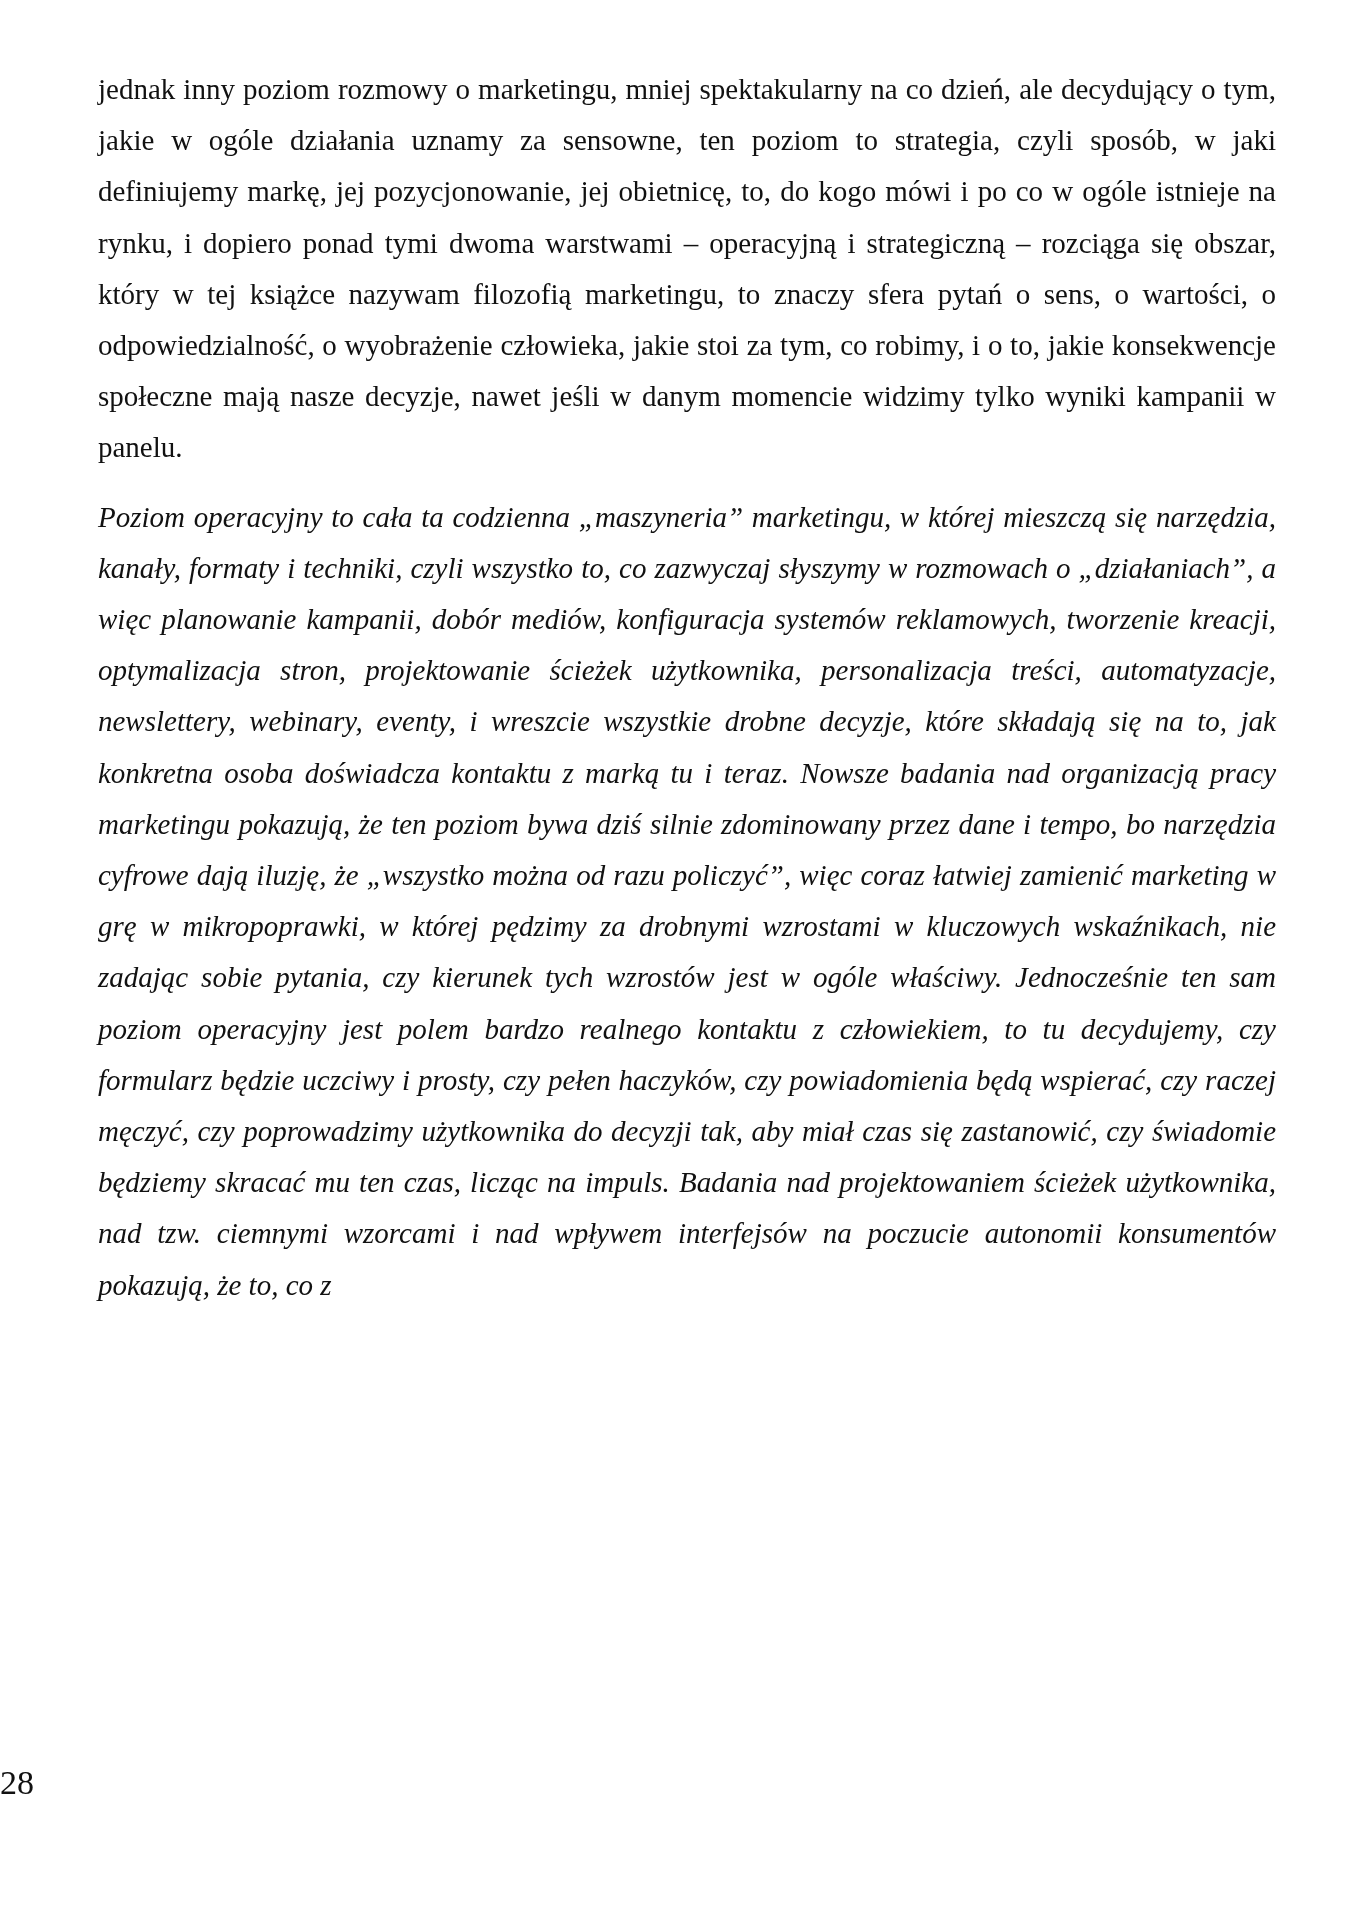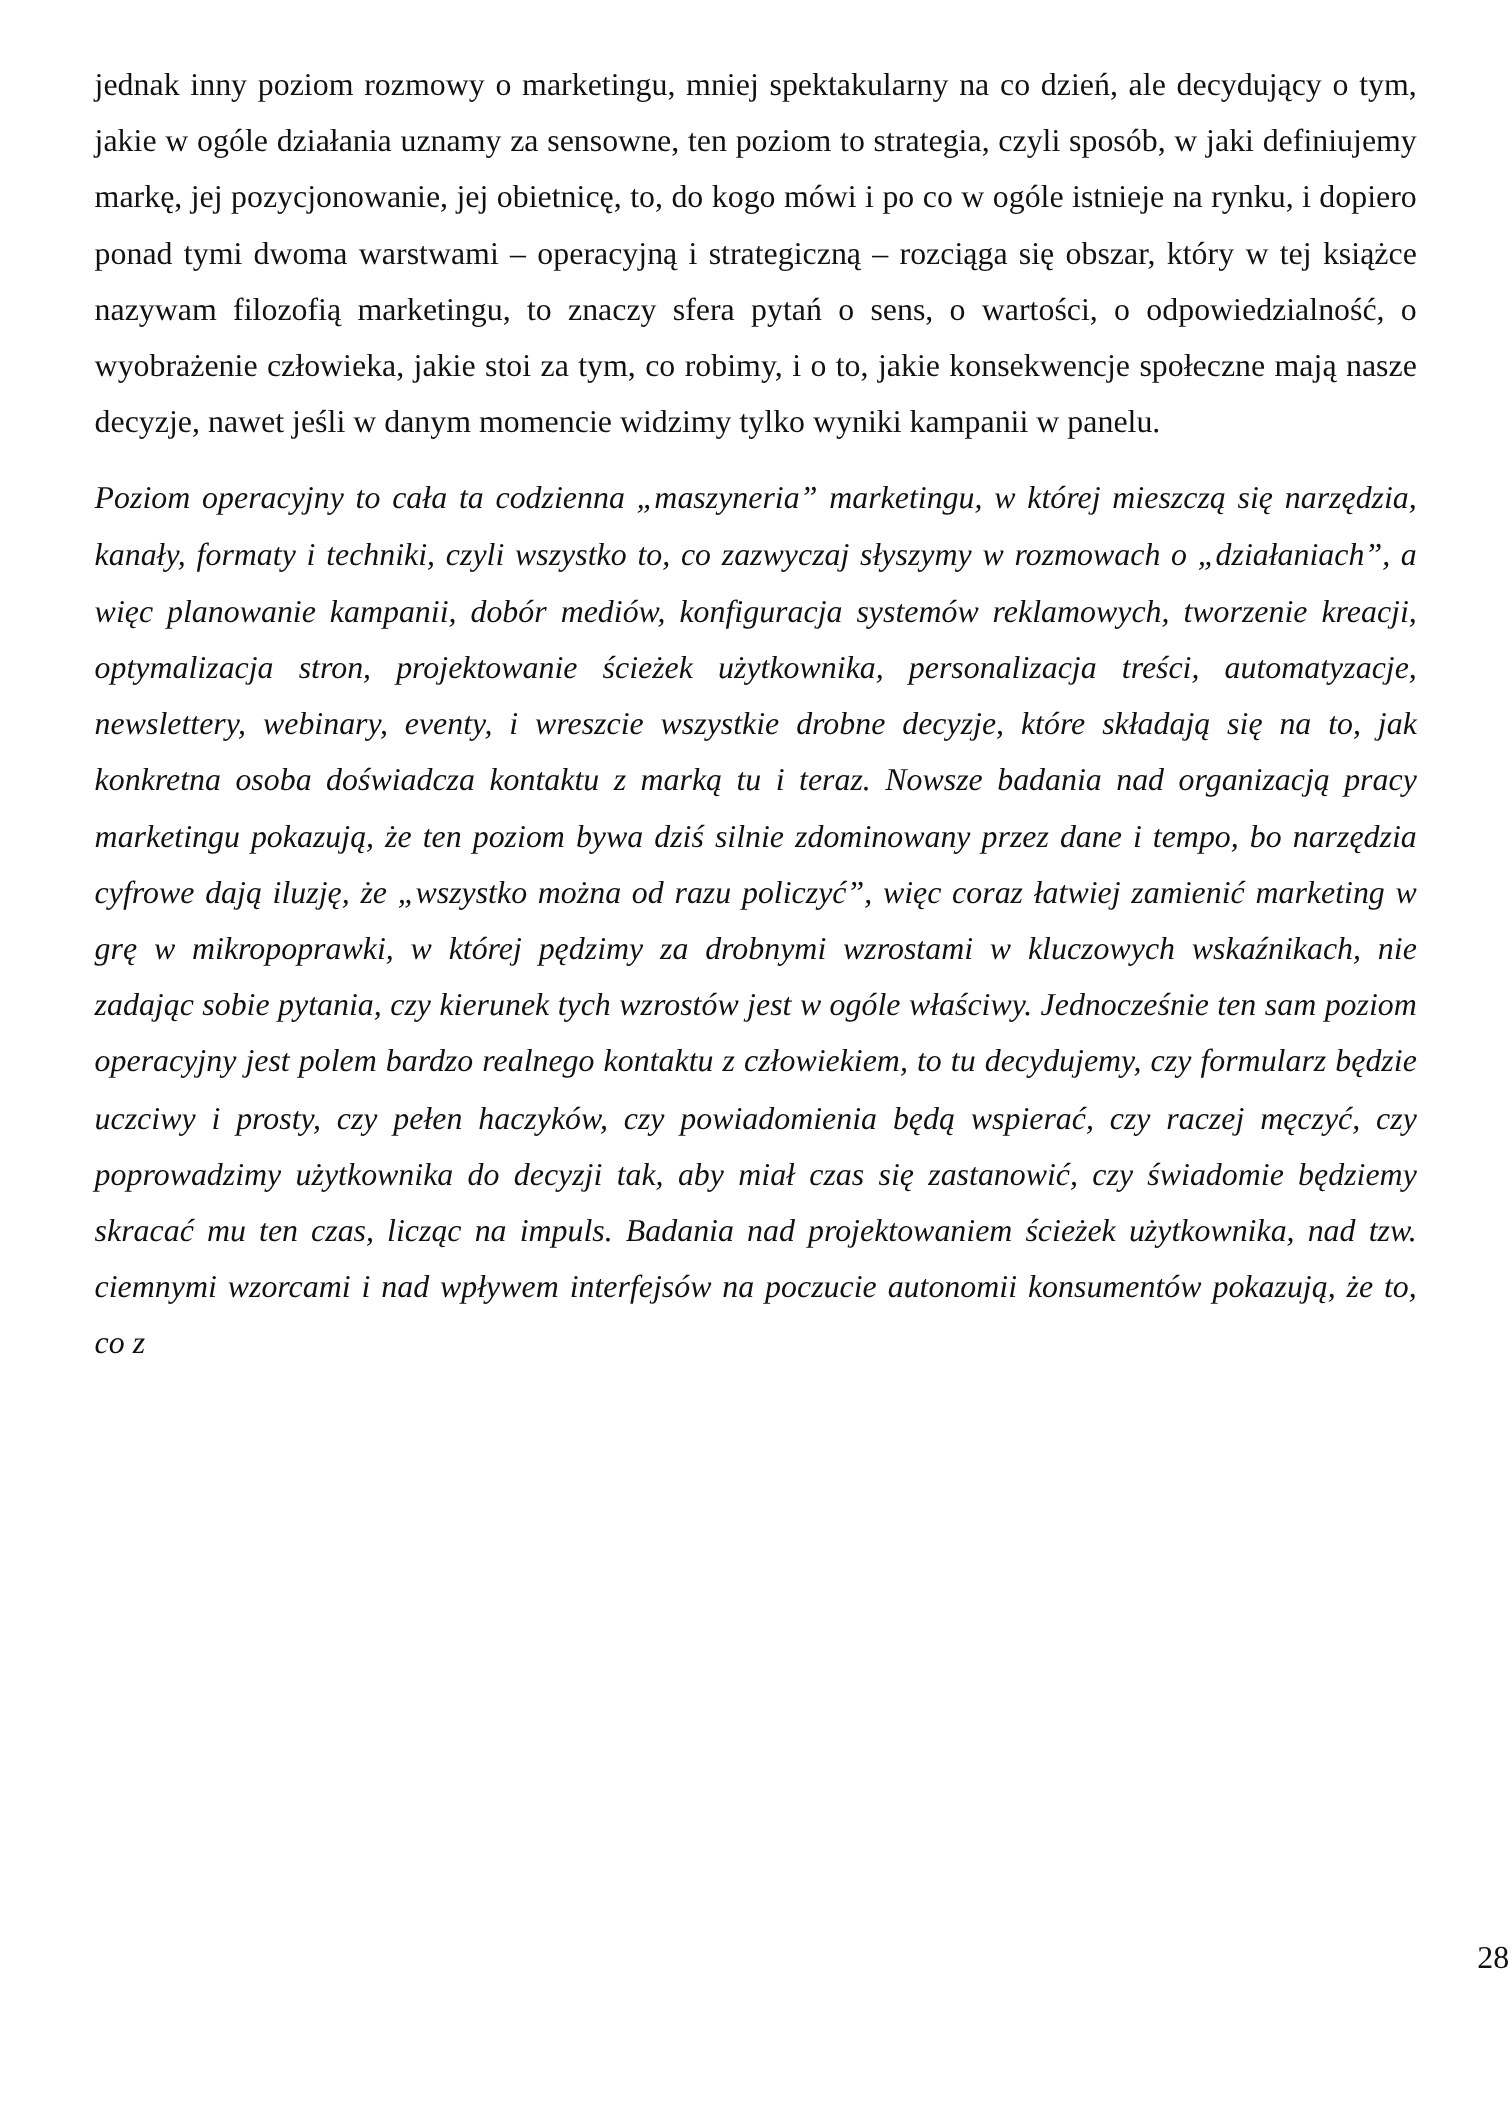--- a/index.html
+++ b/index.html
@@ -15,40 +15,40 @@
       font-family: "Liberation Serif", "DejaVu Serif", serif;
       color: #111111;
     }
     .page-body {
       position: absolute;
       left: 82px;
       top: 48px;
       width: 1210px;
     }
     .paragraph {
-      margin: 4px;
+      margin: 16px;
       font-size: 29px;
       line-height: 51.2px;
       text-align: justify;
       text-align-last: left;
       word-spacing: 0px;
       hyphens: none;
     }
     .paragraph + .paragraph {
       margin-top: 18px;
       font-style: italic;
     }
     .page-number {
       position: absolute;
       left: 0;
       width: 1372px;
       top: 1764px;
-      text-align: right;
+      text-align: left;
       font-family: "Liberation Serif", "DejaVu Serif", serif;
-      font-size: 29px;
+      font-size: 34px;
       color: #111111;
     }
   </style>
 </head>
 <body>
 
 <main class="page-body">
   <p class="paragraph">jednak inny poziom rozmowy o marketingu, mniej spektakularny na co dzień, ale decydujący o tym, jakie w ogóle działania uznamy za sensowne, ten poziom to strategia, czyli sposób, w jaki definiujemy markę, jej pozycjonowanie, jej obietnicę, to, do kogo mówi i po co w ogóle istnieje na rynku, i dopiero ponad tymi dwoma warstwami – operacyjną i strategiczną – rozciąga się obszar, który w tej książce nazywam filozofią marketingu, to znaczy sfera pytań o sens, o wartości, o odpowiedzialność, o wyobrażenie człowieka, jakie stoi za tym, co robimy, i o to, jakie konsekwencje społeczne mają nasze decyzje, nawet jeśli w danym momencie widzimy tylko wyniki kampanii w panelu.</p>
   <p class="paragraph">Poziom operacyjny to cała ta codzienna „maszyneria” marketingu, w której mieszczą się narzędzia, kanały, formaty i techniki, czyli wszystko to, co zazwyczaj słyszymy w rozmowach o „działaniach”, a więc planowanie kampanii, dobór mediów, konfiguracja systemów reklamowych, tworzenie kreacji, optymalizacja stron, projektowanie ścieżek użytkownika, personalizacja treści, automatyzacje, newslettery, webinary, eventy, i wreszcie wszystkie drobne decyzje, które składają się na to, jak konkretna osoba doświadcza kontaktu z marką tu i teraz. Nowsze badania nad organizacją pracy marketingu pokazują, że ten poziom bywa dziś silnie zdominowany przez dane i tempo, bo narzędzia cyfrowe dają iluzję, że „wszystko można od razu policzyć”, więc coraz łatwiej zamienić marketing w grę w mikropoprawki, w której pędzimy za drobnymi wzrostami w kluczowych wskaźnikach, nie zadając sobie pytania, czy kierunek tych wzrostów jest w ogóle właściwy. Jednocześnie ten sam poziom operacyjny jest polem bardzo realnego kontaktu z człowiekiem, to tu decydujemy, czy formularz będzie uczciwy i prosty, czy pełen haczyków, czy powiadomienia będą wspierać, czy raczej męczyć, czy poprowadzimy użytkownika do decyzji tak, aby miał czas się zastanowić, czy świadomie będziemy skracać mu ten czas, licząc na impuls. Badania nad projektowaniem ścieżek użytkownika, nad tzw. ciemnymi wzorcami i nad wpływem interfejsów na poczucie autonomii konsumentów pokazują, że to, co z</p>
 </main>

